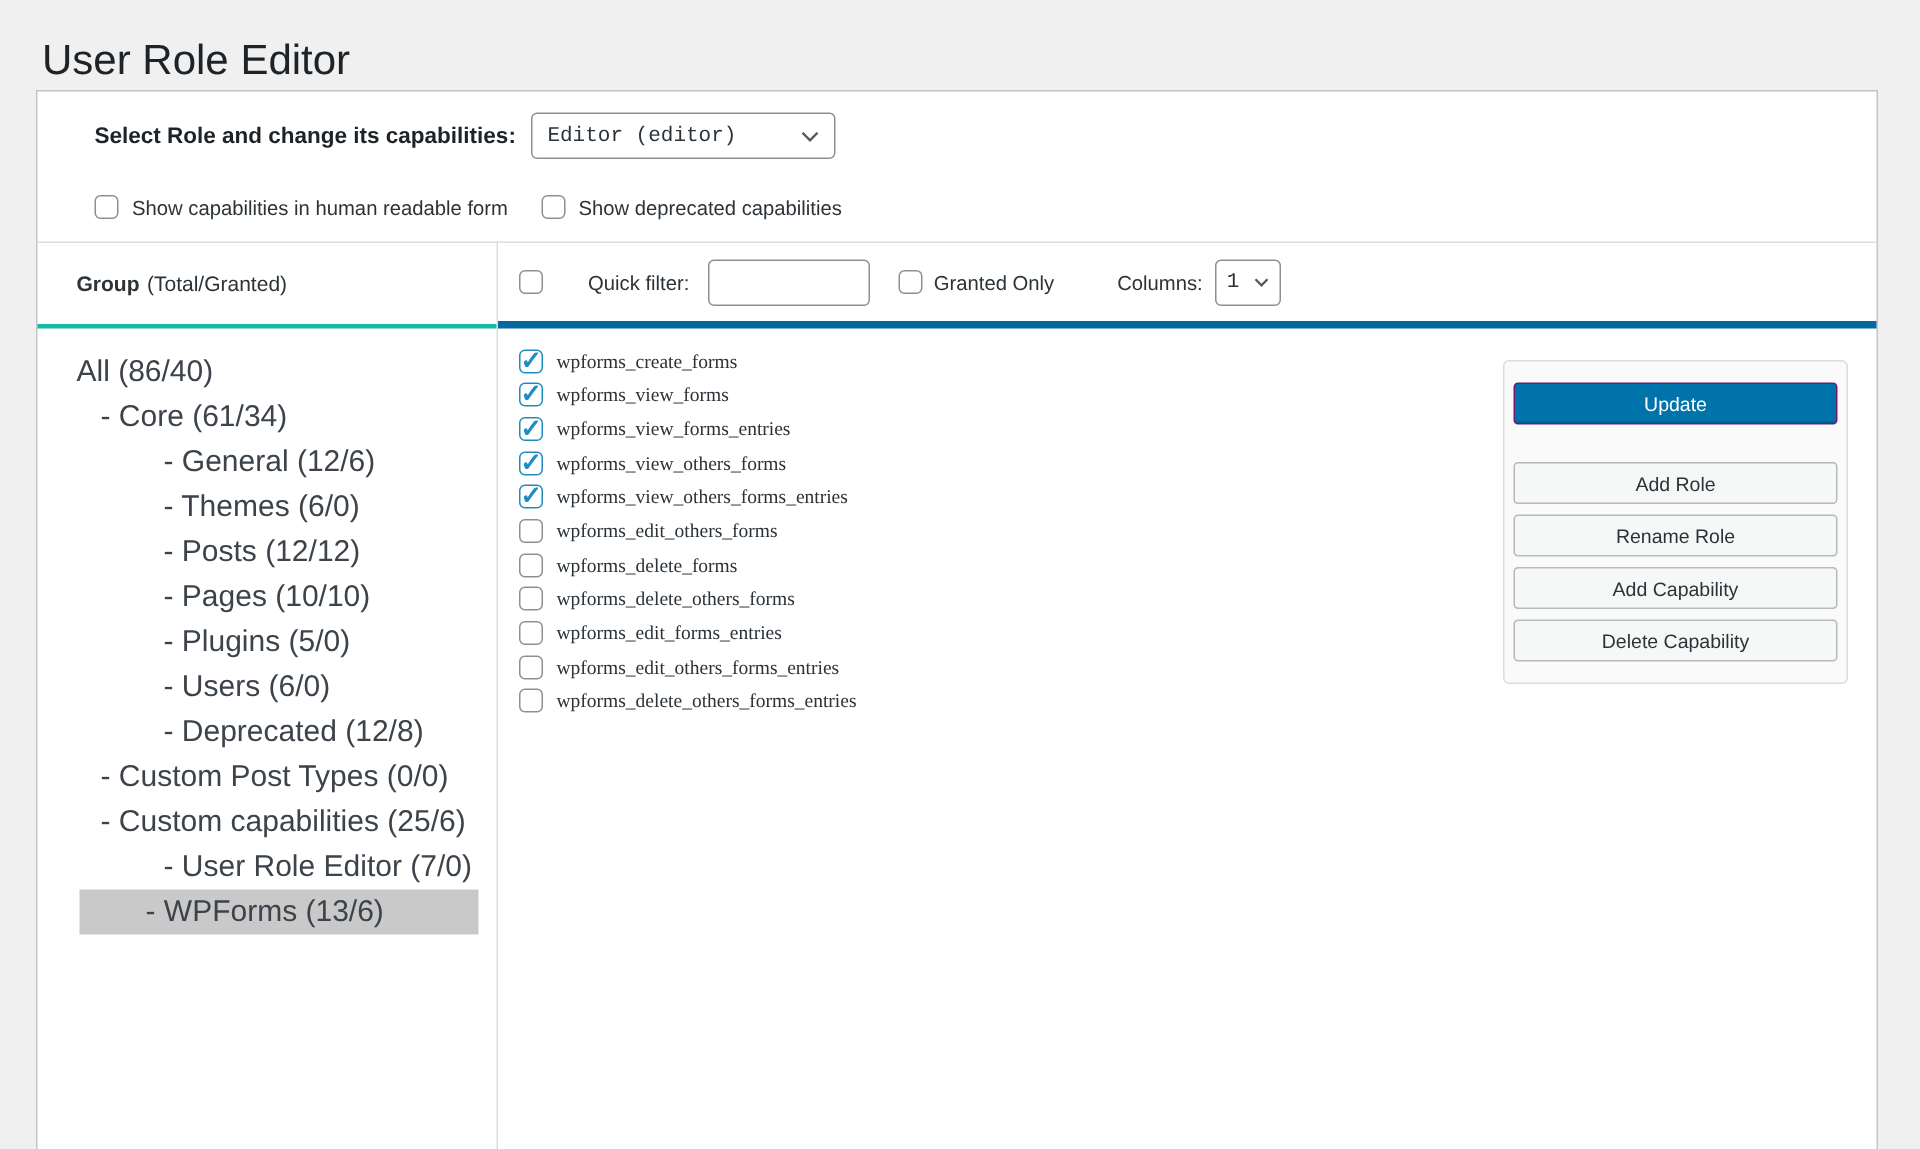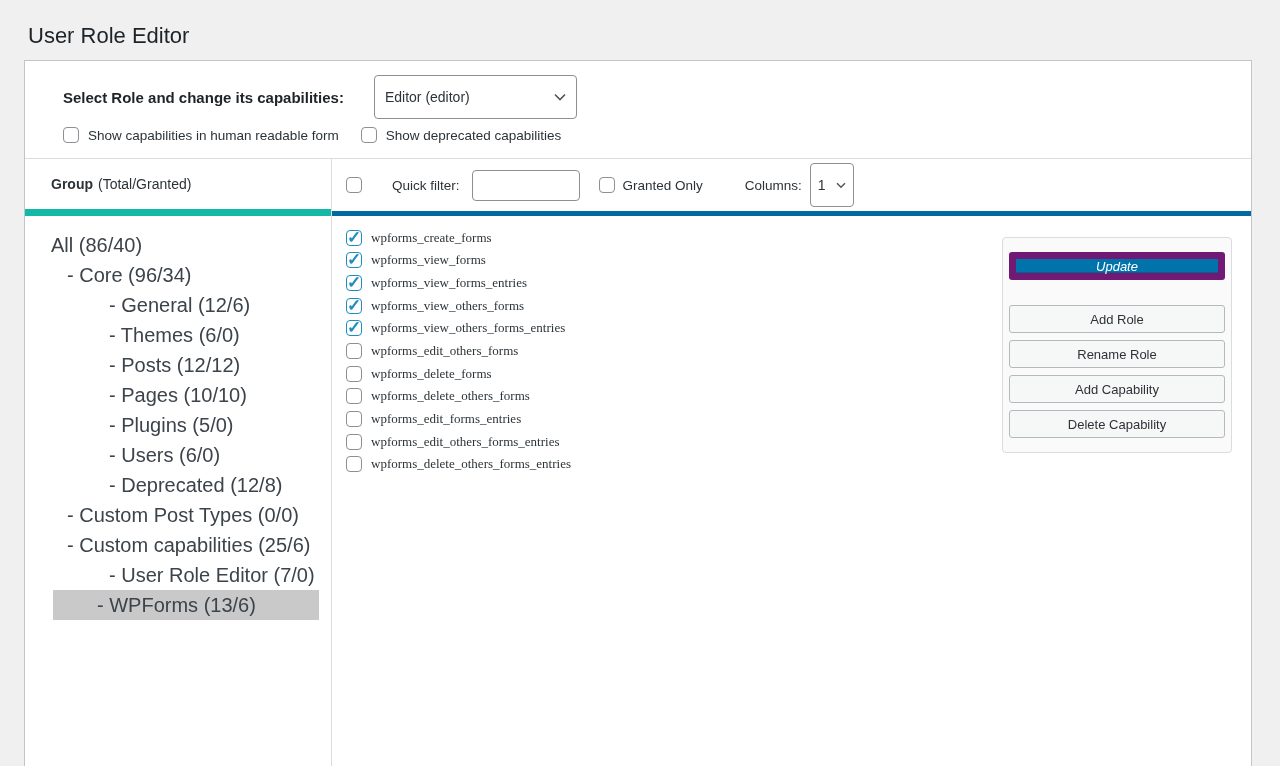--- a/index.html
+++ b/index.html
@@ -5,60 +5,60 @@
   * { box-sizing: border-box; }
   html, body { margin: 0; padding: 0; }
   body {
     width: 1280px; height: 766px; overflow: hidden; position: relative;
     background: #f0f0f1;
     font-family: "Liberation Sans", sans-serif;
     color: #2c3338;
   }
   h1.page-title {
     margin: 0; padding: 22px 0 0 28px;
-    font-size: 22px; font-weight: 400; color: #1d2327; line-height: 1.3;
+    font-size: 28px; font-weight: 400; color: #1d2327; line-height: 1.3;
   }
   .panel {
     position: absolute; left: 24px; right: 28px; top: 60px;
     height: 740px;
     background: #fff; border: 1px solid #c3c4c7;
     display: flex; flex-direction: column;
   }
   
   .top-section { padding: 14px 20px 15px 38px; border-bottom: 1px solid #dcdcde; }
-  .role-row { display: flex; align-items: center; gap: 20px; }
+  .role-row { display: flex; align-items: center; }
   .role-label { font-size: 15px; font-weight: 700; color: #1d2327; }
   .select {
     display: inline-flex; align-items: center; justify-content: space-between;
-    height: 44px; background: #fff; border: 1px solid #8c8f94; border-radius: 4px;
-    padding: 0 10px; font-size: 14px; color: #2c3338; cursor: pointer;
+    height: 31px; background: #fff; border: 1px solid #8c8f94; border-radius: 4px;
+    padding: 0 10px; font-size: 14px; color: #2c3338; cursor: pointer; font-family: Liberation Mono, monospace;
   }
   .role-select { width: 203px; margin-left: 10px; }
-  .options-row { display: flex; align-items: center; margin-top: 8px; }
+  .options-row { display: flex; align-items: center; margin-top: 24px; }
   .option { display: flex; align-items: center; }
   .option + .option { margin-left: 22px; align-items: center; }
   .option .opt-label { margin-left: 9px; font-size: 13.5px; color: #2c3338; }
   
   .checkbox {
     width: 16px; height: 16px; min-width: 16px; background: #fff;
     border: 1px solid #8c8f94; border-radius: 4px; position: relative; cursor: pointer;
     display: inline-block;
   }
   .checkbox.checked { border-color: var(--check, #1e8cbe); }
   .checkbox.checked::after {
     content: "\2713";
     position: absolute; top: -4px; left: 0px;
     font-size: 17px; font-weight: 700; color: var(--check, #1e8cbe);
   }
   
   .content { flex: 1; display: flex; min-height: 0; }
   .left-col { width: 307px; flex-shrink: 0; border-right: 1px solid #dcdcde; }
   .right-col { flex: 1; position: relative; min-width: 0; }
   .left-header {
-    height: 57px; border-bottom: 7px solid #14b8a6;
+    height: 57px; border-bottom: 3px solid #14b8a6;
     display: flex; align-items: center; padding-left: 26px;
     font-size: 14px; color: #2c3338;
   }
   .left-header .suffix { font-weight: 400; margin-left: 5px; }
   .filter-bar {
     height: 57px; border-bottom: 5px solid #0369a1;
     display: flex; align-items: center; padding-left: 14px;
     font-size: 13.5px; color: #2c3338;
   }
   .qf-label { margin-left: 30px; }
@@ -93,24 +93,23 @@
     position: absolute; top: 78px; right: 19px; width: 230px;
     background: #fafafa; border: 1px solid #dcdcde; border-radius: 4px;
     padding: 7px 6px 12px 6px;
   }
   .btn {
     display: block; width: 100%; height: 28px;
     border-radius: 3px; font-size: 13px; font-family: inherit; cursor: pointer;
     line-height: 1;
   }
   .btn-primary {
-    background: var(--primary, #0073aa); border: 7px solid #701a75; color: #fff;
+    background: var(--primary, #0073aa); border: 1px solid #701a75; color: #fff;
     margin: 7px 12px 25px 0;
     box-shadow: inset 0 -1px 0 rgba(0,0,0,.15);
-    font-style: italic;
   }
   .btn-secondary {
     background: #f6f7f7; border: 1px solid #b4b9be; color: #2c3338;
     margin-bottom: 7px;
   }
   .btn-secondary:last-child { margin-bottom: 2px; }
   .chev { display: inline-flex; align-items: center; }
 </style>
 </head>
 <body>
@@ -145,21 +144,21 @@
 
   <div class="content">
 
     <div class="left-col">
       <div class="left-header">
         <strong>Group</strong>
         <span class="suffix">(Total/Granted)</span>
       </div>
       <ul class="group-tree" id="group-tree">
           <li class="tree-item lvl0">All (86/40)</li>
-          <li class="tree-item lvl1">- Core (96/34)</li>
+          <li class="tree-item lvl1">- Core (61/34)</li>
           <li class="tree-item lvl2">- General (12/6)</li>
           <li class="tree-item lvl2">- Themes (6/0)</li>
           <li class="tree-item lvl2">- Posts (12/12)</li>
           <li class="tree-item lvl2">- Pages (10/10)</li>
           <li class="tree-item lvl2">- Plugins (5/0)</li>
           <li class="tree-item lvl2">- Users (6/0)</li>
           <li class="tree-item lvl2">- Deprecated (12/8)</li>
           <li class="tree-item lvl1">- Custom Post Types (0/0)</li>
           <li class="tree-item lvl1">- Custom capabilities (25/6)</li>
           <li class="tree-item lvl2">- User Role Editor (7/0)</li>

